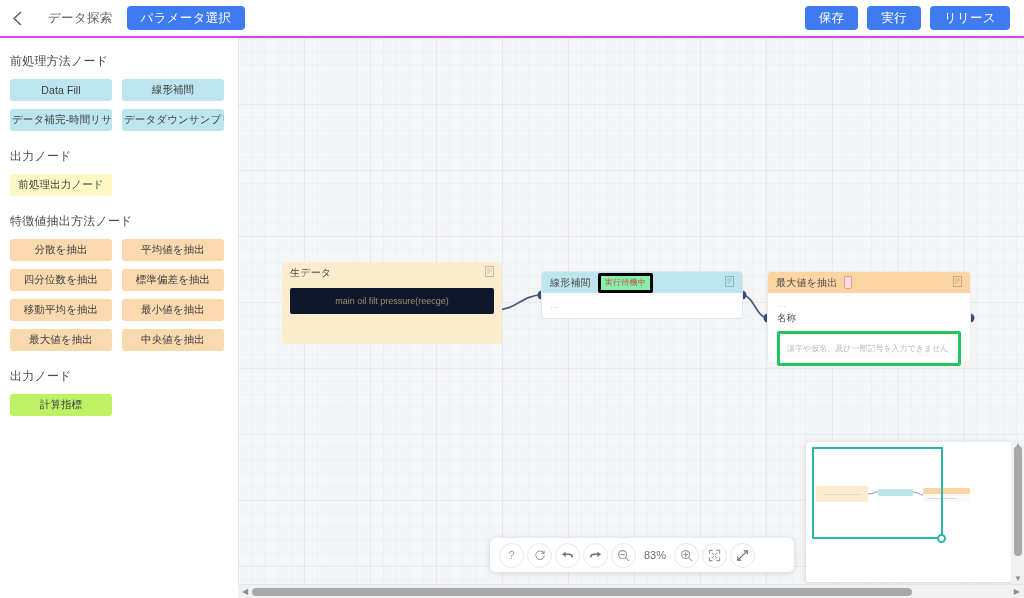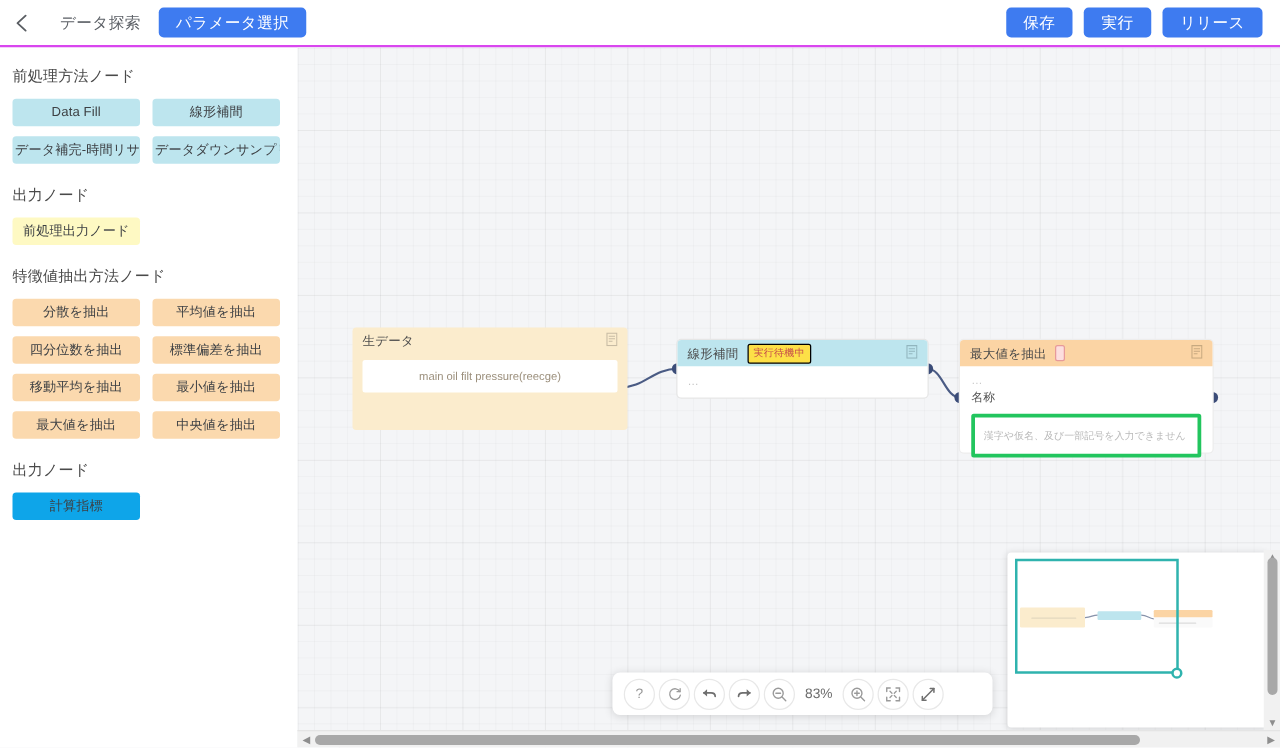--- a/index.html
+++ b/index.html
@@ -57,21 +57,21 @@
   .npill {
     width: 102px; height: 22px; border-radius: 3px; font-size: 10.5px;
     display: flex; align-items: center; justify-content: center;
     cursor: grab; white-space: nowrap; overflow: hidden; color: #3d4044;
     letter-spacing: .1px;
   }
   .npill.wide-txt { justify-content: flex-start; padding-left: 2px; }
   .c-cyan { background: #bde5ee; }
   .c-blue { background: #fef9c3; }
   .c-orange { background: #fbd9ae; }
-  .c-yellow { background: #0ea5e9; }
+  .c-yellow { background: #bef264; }
 
   
   .canvas-wrap {
     position: absolute; left: 238px; top: 38px; width: 786px; height: 560px;
     background: #f4f5f7; overflow: hidden;
   }
   .grid {
     position: absolute; inset: 0;
     background-image:
       linear-gradient(to right, rgba(0,0,0,.035) 1px, transparent 1px),
@@ -83,31 +83,31 @@
   .edges { position: absolute; inset: 0; pointer-events: none; }
 
   .node { position: absolute; border-radius: 3px; }
   .node-hd {
     height: 21px; display: flex; align-items: center; padding: 0 8px;
     font-size: 10px; color: #4a4a4a; border-radius: 3px 3px 0 0;
     letter-spacing: .2px;
   }
   .node-hd .hd-icon { margin-left: auto; opacity: .45; }
   .badge {
-    margin-left: 7px; background: #fde047; color: #c64b4b;
-    border: 1px solid #000000; font-size: 8px; line-height: 1;
+    margin-left: 7px; background: #86efac; color: #c64b4b;
+    border: 3px solid #000000; font-size: 8px; line-height: 1;
     padding: 3px 4px; border-radius: 2px; white-space: nowrap;
   }
 
   
   #node-raw { left: 44px; top: 224px; width: 220px; height: 82px;
               background: #fbeccd; }
   #node-raw .node-hd { background: transparent; }
   .raw-field {
-    margin: 5px 8px; height: 26px; background: #ffffff; border-radius: 2px;
+    margin: 5px 8px; height: 26px; background: #0f172a; border-radius: 2px;
     display: flex; align-items: center; justify-content: center;
     font-size: 9px; color: #9b8f7c;
   }
 
   
   #node-interp { left: 304px; top: 234px; width: 200px; height: 46px;
                  background: #ffffff; box-shadow: 0 0 0 1px #e6e6e6; }
   #node-interp .node-hd { background: #bde5ee; }
   .interp-body { padding: 7px 8px; font-size: 9px; color: #c3c3c3; }
 

